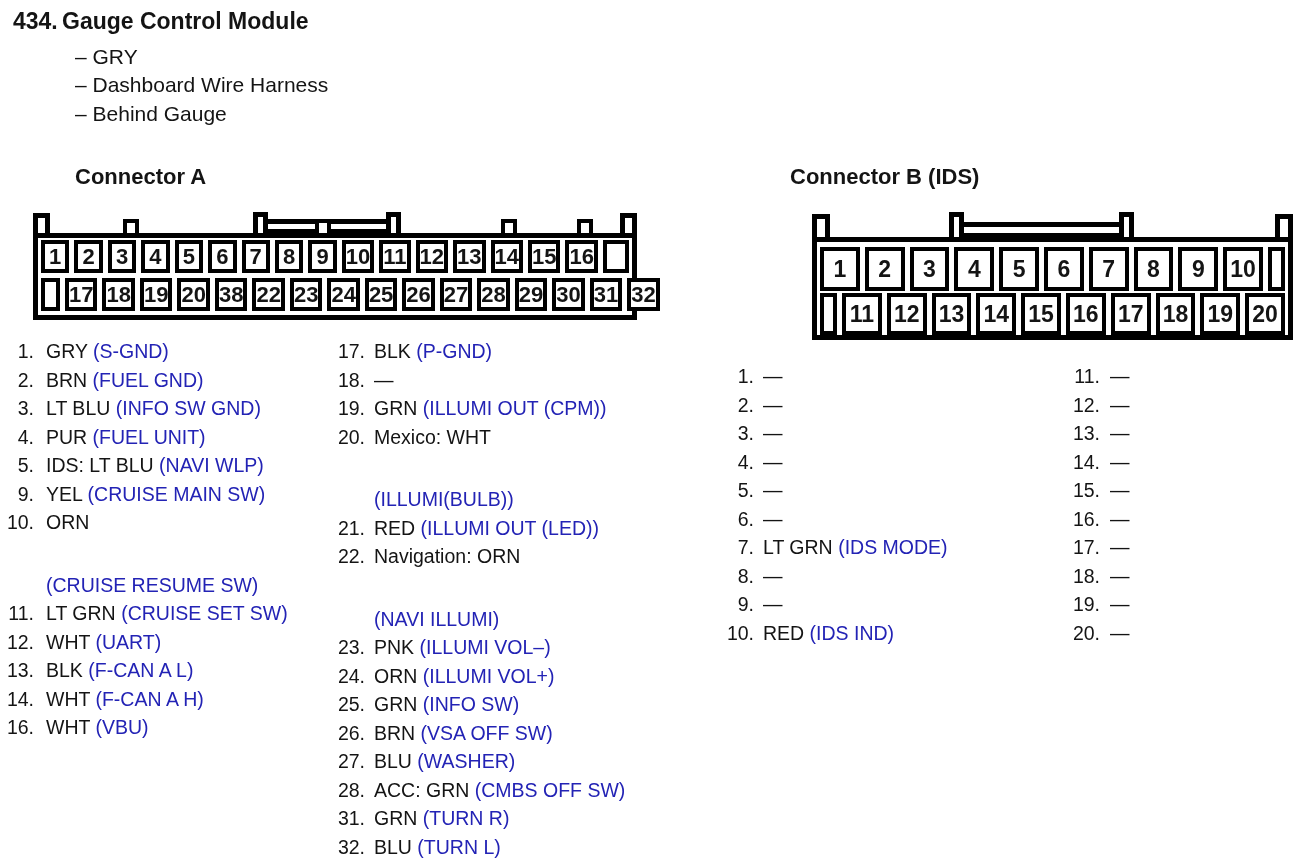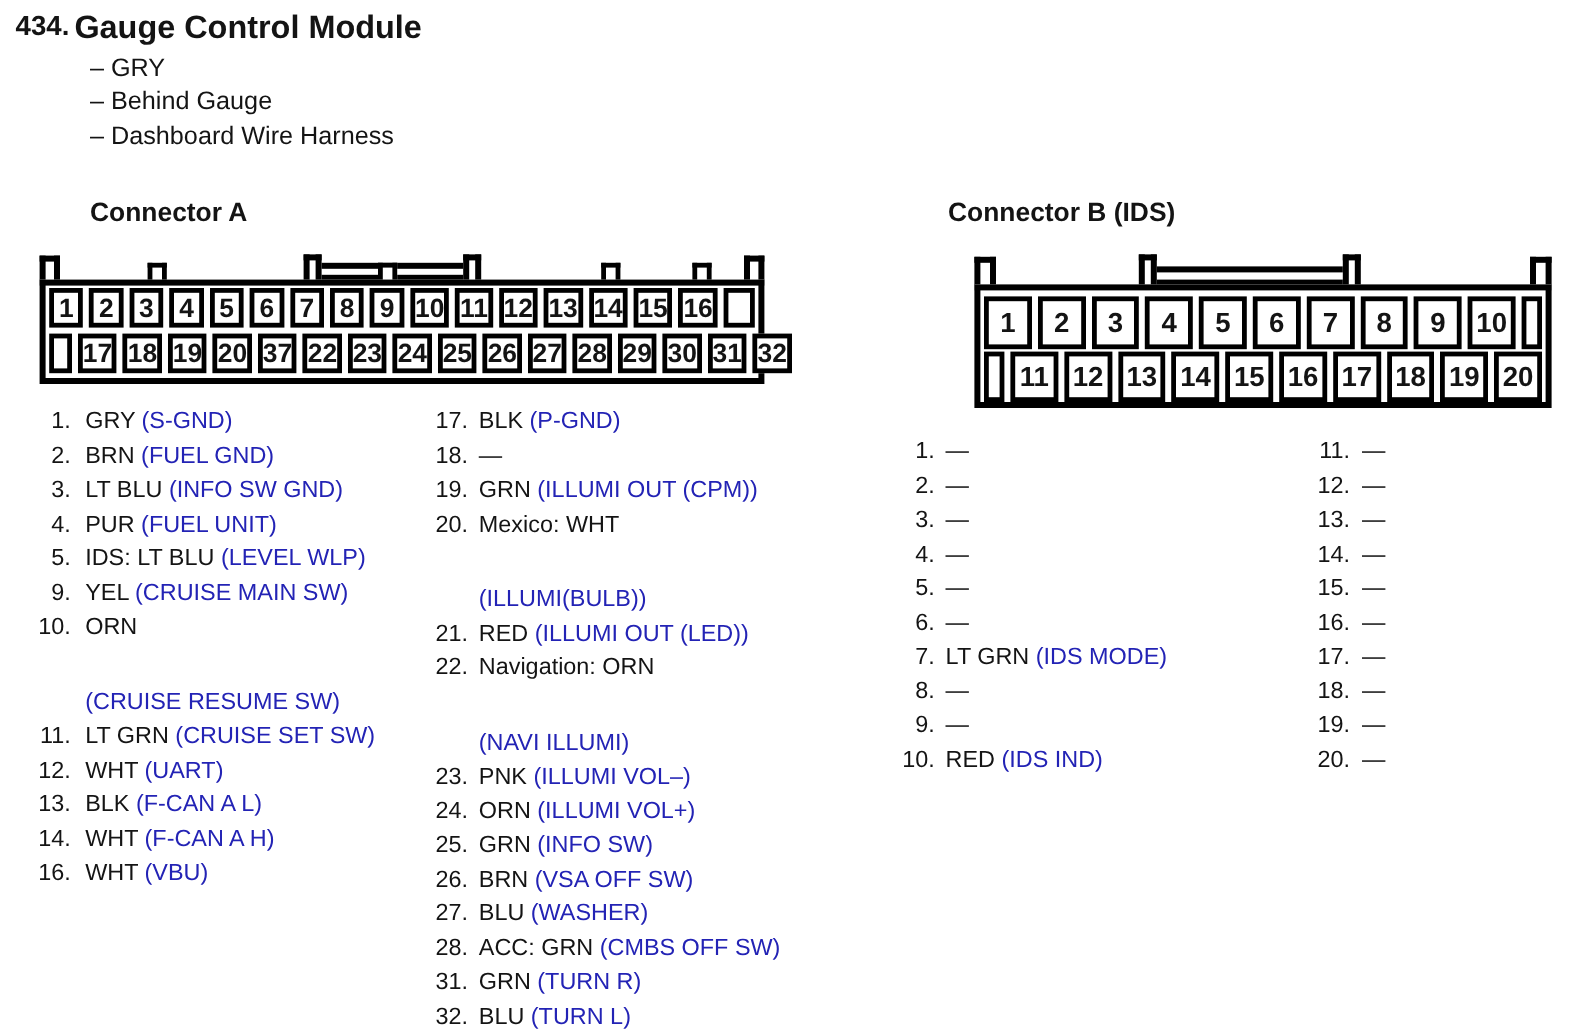--- a/index.html
+++ b/index.html
@@ -5,21 +5,21 @@
   :root { --blue:#2323b5; --ink:#141414; }
   * { box-sizing: border-box; margin:0; padding:0; }
   html,body { width:1310px; height:862px; }
   body {
     position:relative; background:#ffffff; color:var(--ink);
     font-family:"Liberation Sans","DejaVu Sans",sans-serif;
     overflow:hidden;
   }
   
   .title-num   { position:absolute; left:13px;  top:8px;  font-size:23px; font-weight:bold; }
-  .title-text  { position:absolute; left:62px;  top:8px;  font-size:27px; font-weight:bold; }
+  .title-text  { position:absolute; left:62px;  top:8px;  font-size:23px; font-weight:bold; }
   .details     { position:absolute; left:75px;  top:43px; font-size:21px; line-height:28.4px; }
   .heading     { position:absolute; top:152px; font-size:22px; font-weight:bold;margin-top:12px; }
   #heading-a   { left:75px; }
   #heading-b   { left:790px; }
 
   
   .conn  { position:absolute; }
   #conn-a { left:33px;  top:207px; width:604px; height:113px; }
   #conn-b { left:812px; top:212px; width:481px; height:130px; }
   .shell { position:absolute; left:0; right:0; bottom:0; border:5px solid #000; background:#fff; }
@@ -57,43 +57,43 @@
   #conn-a .latch-bar { left:230px; top:12px; width:132px; height:15px; }
   #conn-b .latch-bar { left:148px; top:10px; width:166px; height:16px; }
   .latch-post { position:absolute; top:5px; width:15px; background:#fff;
                 border:5px solid #000; border-bottom:none; }
   #conn-a .latch-post { top:5px;  height:23px; }
   #conn-b .latch-post { top:0;    height:27px; }
   #conn-a .post-l { left:220px; } #conn-a .post-r { left:353px; }
   #conn-b .post-l { left:137px; } #conn-b .post-r { left:307px; }
 
   
-  .pin-list { position:absolute; font-size:19.5px; line-height:28.5px; white-space:nowrap;padding-left:25px; }
+  .pin-list { position:absolute; font-size:19.5px; line-height:28.5px; white-space:nowrap; }
   #list-a-left  { left:0px;    top:337px; }
   #list-a-right { left:327px;  top:337px; }
   #list-b-left  { left:718px;  top:362px; }
   #list-b-right { left:1058px; top:362px; }
   .pin-num  { display:inline-block; text-align:right; }
   #list-a-left  .pin-num { width:34px; margin-right:12px; }
   #list-a-right .pin-num { width:38px; margin-right:9px;  }
   #list-b-left  .pin-num { width:36px; margin-right:9px;  }
   #list-b-right .pin-num { width:42px; margin-right:10px; }
   .pin-text { display:inline-block; vertical-align:top; }
   .sig { color:var(--blue); }
   .sig.block { display:block;margin-top:34px; }
 </style>
 </head>
 <body>
 
 <span class="title-num">434.</span>
 <span class="title-text">Gauge Control Module</span>
 <div class="details">
     <div>– GRY</div>
+    <div>– Dashboard Wire Harness</div>
     <div>– Behind Gauge</div>
-    <div>– Dashboard Wire Harness</div>
   </div>
 
 <div id="heading-a" class="heading">Connector A</div>
 <div id="heading-b" class="heading">Connector B (IDS)</div>
 
 <div id="conn-a" class="conn">
   <div class="latch-bar"></div>
   <div class="latch-post post-l"></div>
   <div class="latch-post post-r"></div>
   <div class="deco corner-l"></div>
@@ -121,21 +121,21 @@
         <div class="pin-cell">15</div>
         <div class="pin-cell">16</div>
         <div class="pin-cell blank"></div>
       </div>
     <div id="a-bottom" class="prow prow-bottom">
         <div class="pin-cell blank"></div>
         <div class="pin-cell">17</div>
         <div class="pin-cell">18</div>
         <div class="pin-cell">19</div>
         <div class="pin-cell">20</div>
-        <div class="pin-cell">37</div>
+        <div class="pin-cell">38</div>
         <div class="pin-cell">22</div>
         <div class="pin-cell">23</div>
         <div class="pin-cell">24</div>
         <div class="pin-cell">25</div>
         <div class="pin-cell">26</div>
         <div class="pin-cell">27</div>
         <div class="pin-cell">28</div>
         <div class="pin-cell">29</div>
         <div class="pin-cell">30</div>
         <div class="pin-cell">31</div>
@@ -178,21 +178,21 @@
         <div class="pin-cell">20</div>
       </div>
   </div>
 </div>
 
 <div id="list-a-left" class="pin-list">
     <div class="pin-row"><span class="pin-num">1.</span><span class="pin-text"><span class="wire">GRY</span> <span class="sig">(S-GND)</span></span></div>
     <div class="pin-row"><span class="pin-num">2.</span><span class="pin-text"><span class="wire">BRN</span> <span class="sig">(FUEL GND)</span></span></div>
     <div class="pin-row"><span class="pin-num">3.</span><span class="pin-text"><span class="wire">LT BLU</span> <span class="sig">(INFO SW GND)</span></span></div>
     <div class="pin-row"><span class="pin-num">4.</span><span class="pin-text"><span class="wire">PUR</span> <span class="sig">(FUEL UNIT)</span></span></div>
-    <div class="pin-row"><span class="pin-num">5.</span><span class="pin-text"><span class="wire">IDS: LT BLU</span> <span class="sig">(LEVEL WLP)</span></span></div>
+    <div class="pin-row"><span class="pin-num">5.</span><span class="pin-text"><span class="wire">IDS: LT BLU</span> <span class="sig">(NAVI WLP)</span></span></div>
     <div class="pin-row"><span class="pin-num">9.</span><span class="pin-text"><span class="wire">YEL</span> <span class="sig">(CRUISE MAIN SW)</span></span></div>
     <div class="pin-row"><span class="pin-num">10.</span><span class="pin-text"><span class="wire">ORN</span><span class="sig block">(CRUISE RESUME SW)</span></span></div>
     <div class="pin-row"><span class="pin-num">11.</span><span class="pin-text"><span class="wire">LT GRN</span> <span class="sig">(CRUISE SET SW)</span></span></div>
     <div class="pin-row"><span class="pin-num">12.</span><span class="pin-text"><span class="wire">WHT</span> <span class="sig">(UART)</span></span></div>
     <div class="pin-row"><span class="pin-num">13.</span><span class="pin-text"><span class="wire">BLK</span> <span class="sig">(F-CAN A L)</span></span></div>
     <div class="pin-row"><span class="pin-num">14.</span><span class="pin-text"><span class="wire">WHT</span> <span class="sig">(F-CAN A H)</span></span></div>
     <div class="pin-row"><span class="pin-num">16.</span><span class="pin-text"><span class="wire">WHT</span> <span class="sig">(VBU)</span></span></div>
   </div>
 <div id="list-a-right" class="pin-list">
     <div class="pin-row"><span class="pin-num">17.</span><span class="pin-text"><span class="wire">BLK</span> <span class="sig">(P-GND)</span></span></div>

